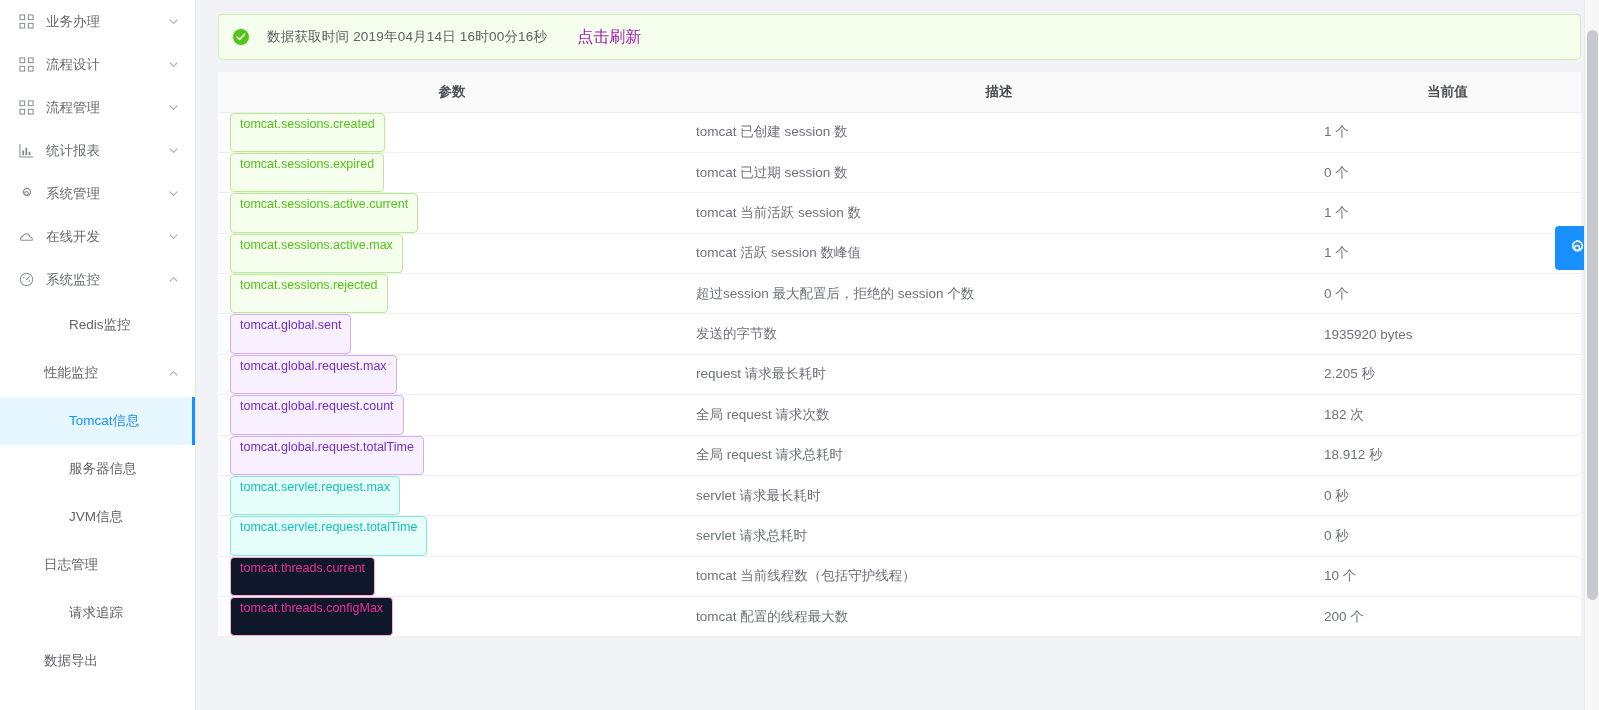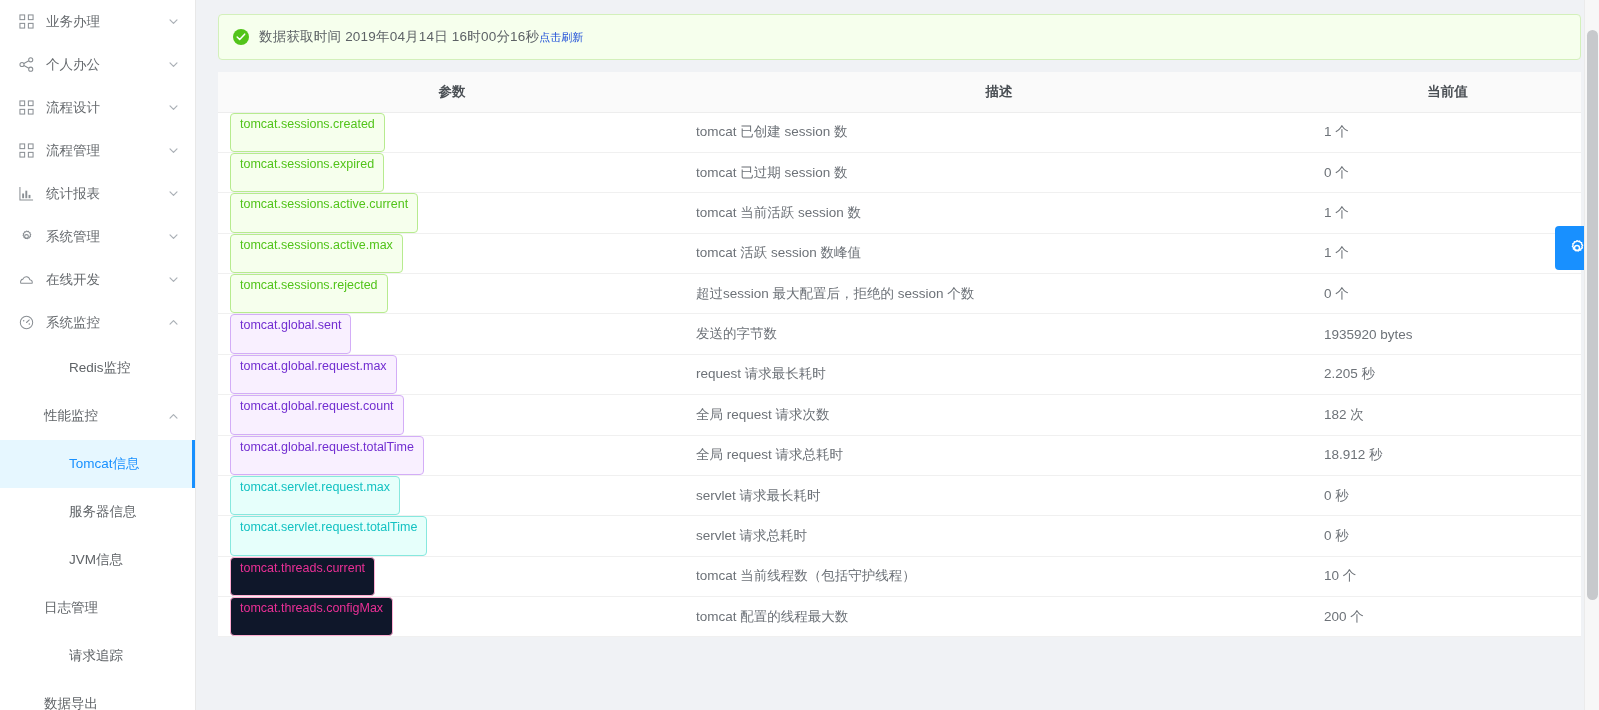--- a/index.html
+++ b/index.html
@@ -75,24 +75,24 @@
     margin-bottom: 12px;
   }
   .alert .ok-ico {
     width: 16px; height: 16px; border-radius: 50%;
     background: #52c41a;
     display: inline-flex; align-items: center; justify-content: center;
     margin-right: 10px; flex: 0 0 16px;
   }
   .alert .ok-ico svg { width: 10px; height: 10px; display:block; }
   .alert .alert-text {
-    font-size: 13.5px; color: #5d6266; letter-spacing: .2px;
+    font-size: 13.5px; color: #5d6266; letter-spacing: .2px; margin-left: 8px;
   }
   .alert .refresh-link {
-    font-size: 11px; color: #1d4ed8; cursor: pointer;
+    font-size: 16px; color: #a21caf; margin-left: 30px; cursor: pointer;
   }
 
   .card { background: #ffffff; }
 
   table.metrics { width: 100%; border-collapse: collapse; table-layout: fixed; }
   table.metrics thead th {
     background: #fafafa;
     height: 40px;
     text-align: center;
     font-size: 13.5px;
@@ -167,36 +167,20 @@
       <div class="nav-item">
         <span class="nav-ico">
           <svg viewBox="0 0 16 16">
             <rect x="1" y="1" width="5" height="5" fill="none" stroke="currentColor" stroke-width="1.1"></rect>
             <rect x="10" y="1" width="5" height="5" fill="none" stroke="currentColor" stroke-width="1.1"></rect>
             <rect x="1" y="10" width="5" height="5" fill="none" stroke="currentColor" stroke-width="1.1"></rect>
             <rect x="10" y="10" width="5" height="5" fill="none" stroke="currentColor" stroke-width="1.1"></rect>
           </svg>
         </span>
         <span class="nav-label">业务办理</span>
-        <span class="arrow">
-          <svg viewBox="0 0 12 12">
-            <path d="M2.2 4.3 L6 8.1 L9.8 4.3" fill="none" stroke="currentColor" stroke-width="1.3" stroke-linecap="round" stroke-linejoin="round"></path>
-          </svg>
-        </span>
-      </div>
-      <div class="nav-item">
-        <span class="nav-ico">
-          <svg viewBox="0 0 16 16">
-            <circle cx="12.5" cy="3" r="2.2" fill="none" stroke="currentColor" stroke-width="1.1"></circle>
-            <circle cx="3.2" cy="8" r="2.2" fill="none" stroke="currentColor" stroke-width="1.1"></circle>
-            <circle cx="12.5" cy="13" r="2.2" fill="none" stroke="currentColor" stroke-width="1.1"></circle>
-            <path d="M5.2 7 L10.5 4 M5.2 9 L10.5 12" stroke="currentColor" stroke-width="1.1" fill="none"></path>
-          </svg>
-        </span>
-        <span class="nav-label">个人办公</span>
         <span class="arrow">
           <svg viewBox="0 0 12 12">
             <path d="M2.2 4.3 L6 8.1 L9.8 4.3" fill="none" stroke="currentColor" stroke-width="1.3" stroke-linecap="round" stroke-linejoin="round"></path>
           </svg>
         </span>
       </div>
       <div class="nav-item">
         <span class="nav-ico">
           <svg viewBox="0 0 16 16">
             <rect x="1" y="1" width="5" height="5" fill="none" stroke="currentColor" stroke-width="1.1"></rect>

